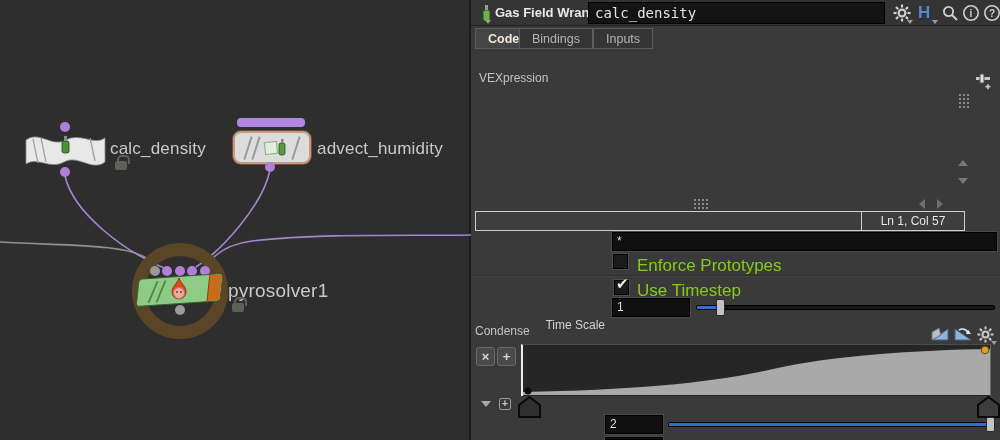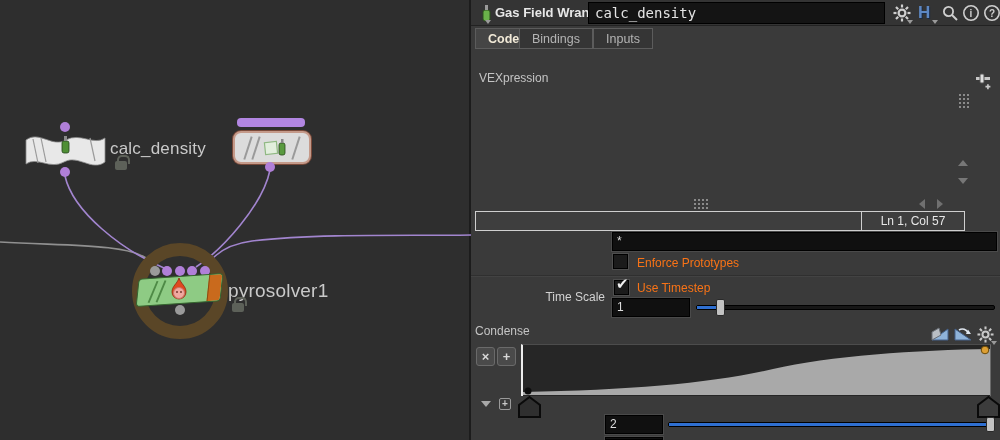--- a/index.html
+++ b/index.html
@@ -47,21 +47,21 @@
   .left { border-top:5px solid transparent; border-bottom:5px solid transparent; border-right:6px solid #707070; }
   .right { border-top:5px solid transparent; border-bottom:5px solid transparent; border-left:6px solid #707070; }
 
   #status-bar { position:absolute; left:4px; top:211px; width:490px; height:20px; background:#3e3e3e; border:1px solid #cfcfcf; }
   #status-cell { position:absolute; right:0; top:0; width:103px; height:100%; border-left:1px solid #cfcfcf; font-size:12px; color:#e6e6e6; text-align:center; line-height:18px; }
 
   .plabel { position:absolute; width:132px; text-align:right; font-size:12px; color:#d2d2d2; }
   .pinput { position:absolute; background:#101010; border:1px solid #000; box-shadow:0 0 0 1px #4a4a4a; color:#dedede; font-size:12px; line-height:17px; padding-left:4px; }
   .checkbox { position:absolute; width:15px; height:15px; background:#1b1b1b; border:1px solid #000; box-shadow:0 0 0 1px #4e4e4e; }
   .checkmark { position:absolute; top:-6px; left:1px; font-size:15px; color:#f0f0f0; }
-  .cb-label { position:absolute; font-size:12px; color:#f97316; }
+  .cb-label { position:absolute; font-size:17px; color:#84cc16; }
 
   .slider-track { position:absolute; height:5px; background:#161616; border:1px solid #000; border-radius:2px; }
   .slider-fill { position:absolute; left:0; top:0; height:100%; background:#2f6fd0; }
   .slider-handle { position:absolute; width:9px; background:#c2c2c2; border:1px solid #2a2a2a; border-radius:2px; }
 
   .sep { position:absolute; left:0; width:529px; height:2px; background:linear-gradient(#262626,#4c4c4c); }
 
   .ramp-btn { position:absolute; top:347px; width:19px; height:19px; background:#4a4a4a; border:1px solid #6a6a6a; border-radius:3px; color:#d8d8d8; font-size:13px; font-weight:bold; text-align:center; line-height:17px; }
   #ramp-box { position:absolute; left:50px; top:344px; width:470px; height:52px; background:#262626; border-left:2px solid #ececec; border-top:1px solid #4c4c4c; border-right:1px solid #6a6a6a; }
   .handle-svg { position:absolute; top:396px; }
@@ -100,20 +100,21 @@
     <div class="hatch" style="left:12px; top:3px; height:24px;"></div>
     <div class="hatch" style="left:20px; top:3px; height:24px;"></div>
     <div class="hatch" style="left:60px; top:3px; height:24px;"></div>
     <svg class="abs" style="left:28px; top:4px;" width="26" height="22">
       <rect x="2" y="5" width="12" height="12" fill="#e2eedd" stroke="#8fb882" stroke-width="1.2" transform="rotate(-6 8 11)"></rect>
       <rect x="16" y="6" width="6" height="12" rx="2" fill="#5a9a40" stroke="#2a4a1c" stroke-width="0.8"></rect>
       <rect x="18" y="2" width="2.5" height="4" fill="#888"></rect>
     </svg>
   </div>
   <div class="dot purple abs" style="left:265px; top:162px;"></div>
+  <div class="node-label" style="left:317px; top:139px;">advect_humidity</div>
 
   <div class="pyro-ring" style="left:132px; top:243px;"></div>
   <div class="dot gray abs" style="left:150px; top:266px;"></div>
   <div class="dot purple abs" style="left:162px; top:266px;"></div>
   <div class="dot purple abs" style="left:175px; top:266px;"></div>
   <div class="dot purple abs" style="left:187px; top:266px;"></div>
   <div class="dot purple abs" style="left:200px; top:266px;"></div>
   <div class="pyro-body" style="left:137px; top:276px;">
     <div class="hatch" style="left:14px; top:2px; height:22px; background:#4e8a46;"></div>
     <div class="hatch" style="left:22px; top:2px; height:22px; background:#4e8a46;"></div>
@@ -198,21 +199,21 @@
   <div class="checkbox" style="left:142px; top:254px;"></div>
   <div class="cb-label" style="left:166px; top:256px;">Enforce Prototypes</div>
 
   <div class="sep" style="top:275px;"></div>
 
   <div class="checkbox" style="left:143px; top:280px;">
     <div class="checkmark">✔</div>
   </div>
   <div class="cb-label" style="left:166px; top:281px;">Use Timestep</div>
 
-  <div class="plabel" style="left:2px; top:290px;">Time Scale</div>
+  <div class="plabel" style="left:2px; top:318px;">Time Scale</div>
   <div class="pinput" style="left:141px; top:298px; width:78px; height:19px;">1</div>
   <div class="slider-track" style="left:225px; top:305px; width:299px;">
     <div class="slider-fill" style="width:24px;"></div>
   </div>
   <div class="slider-handle" style="left:245px; top:299px; height:17px;"></div>
 
   <div class="sec-label" style="left:4px; top:324px;">Condense</div>
   <svg class="abs" style="left:460px; top:326px;" width="18" height="16">
     <polygon points="1,14 17,14 17,3" fill="#8fb3d9" stroke="#44618a" stroke-width="1"></polygon>
     <polygon points="1,14 1,6 8,2 10,9" fill="#b9bec4" stroke="#6a6f76" stroke-width="1"></polygon>

